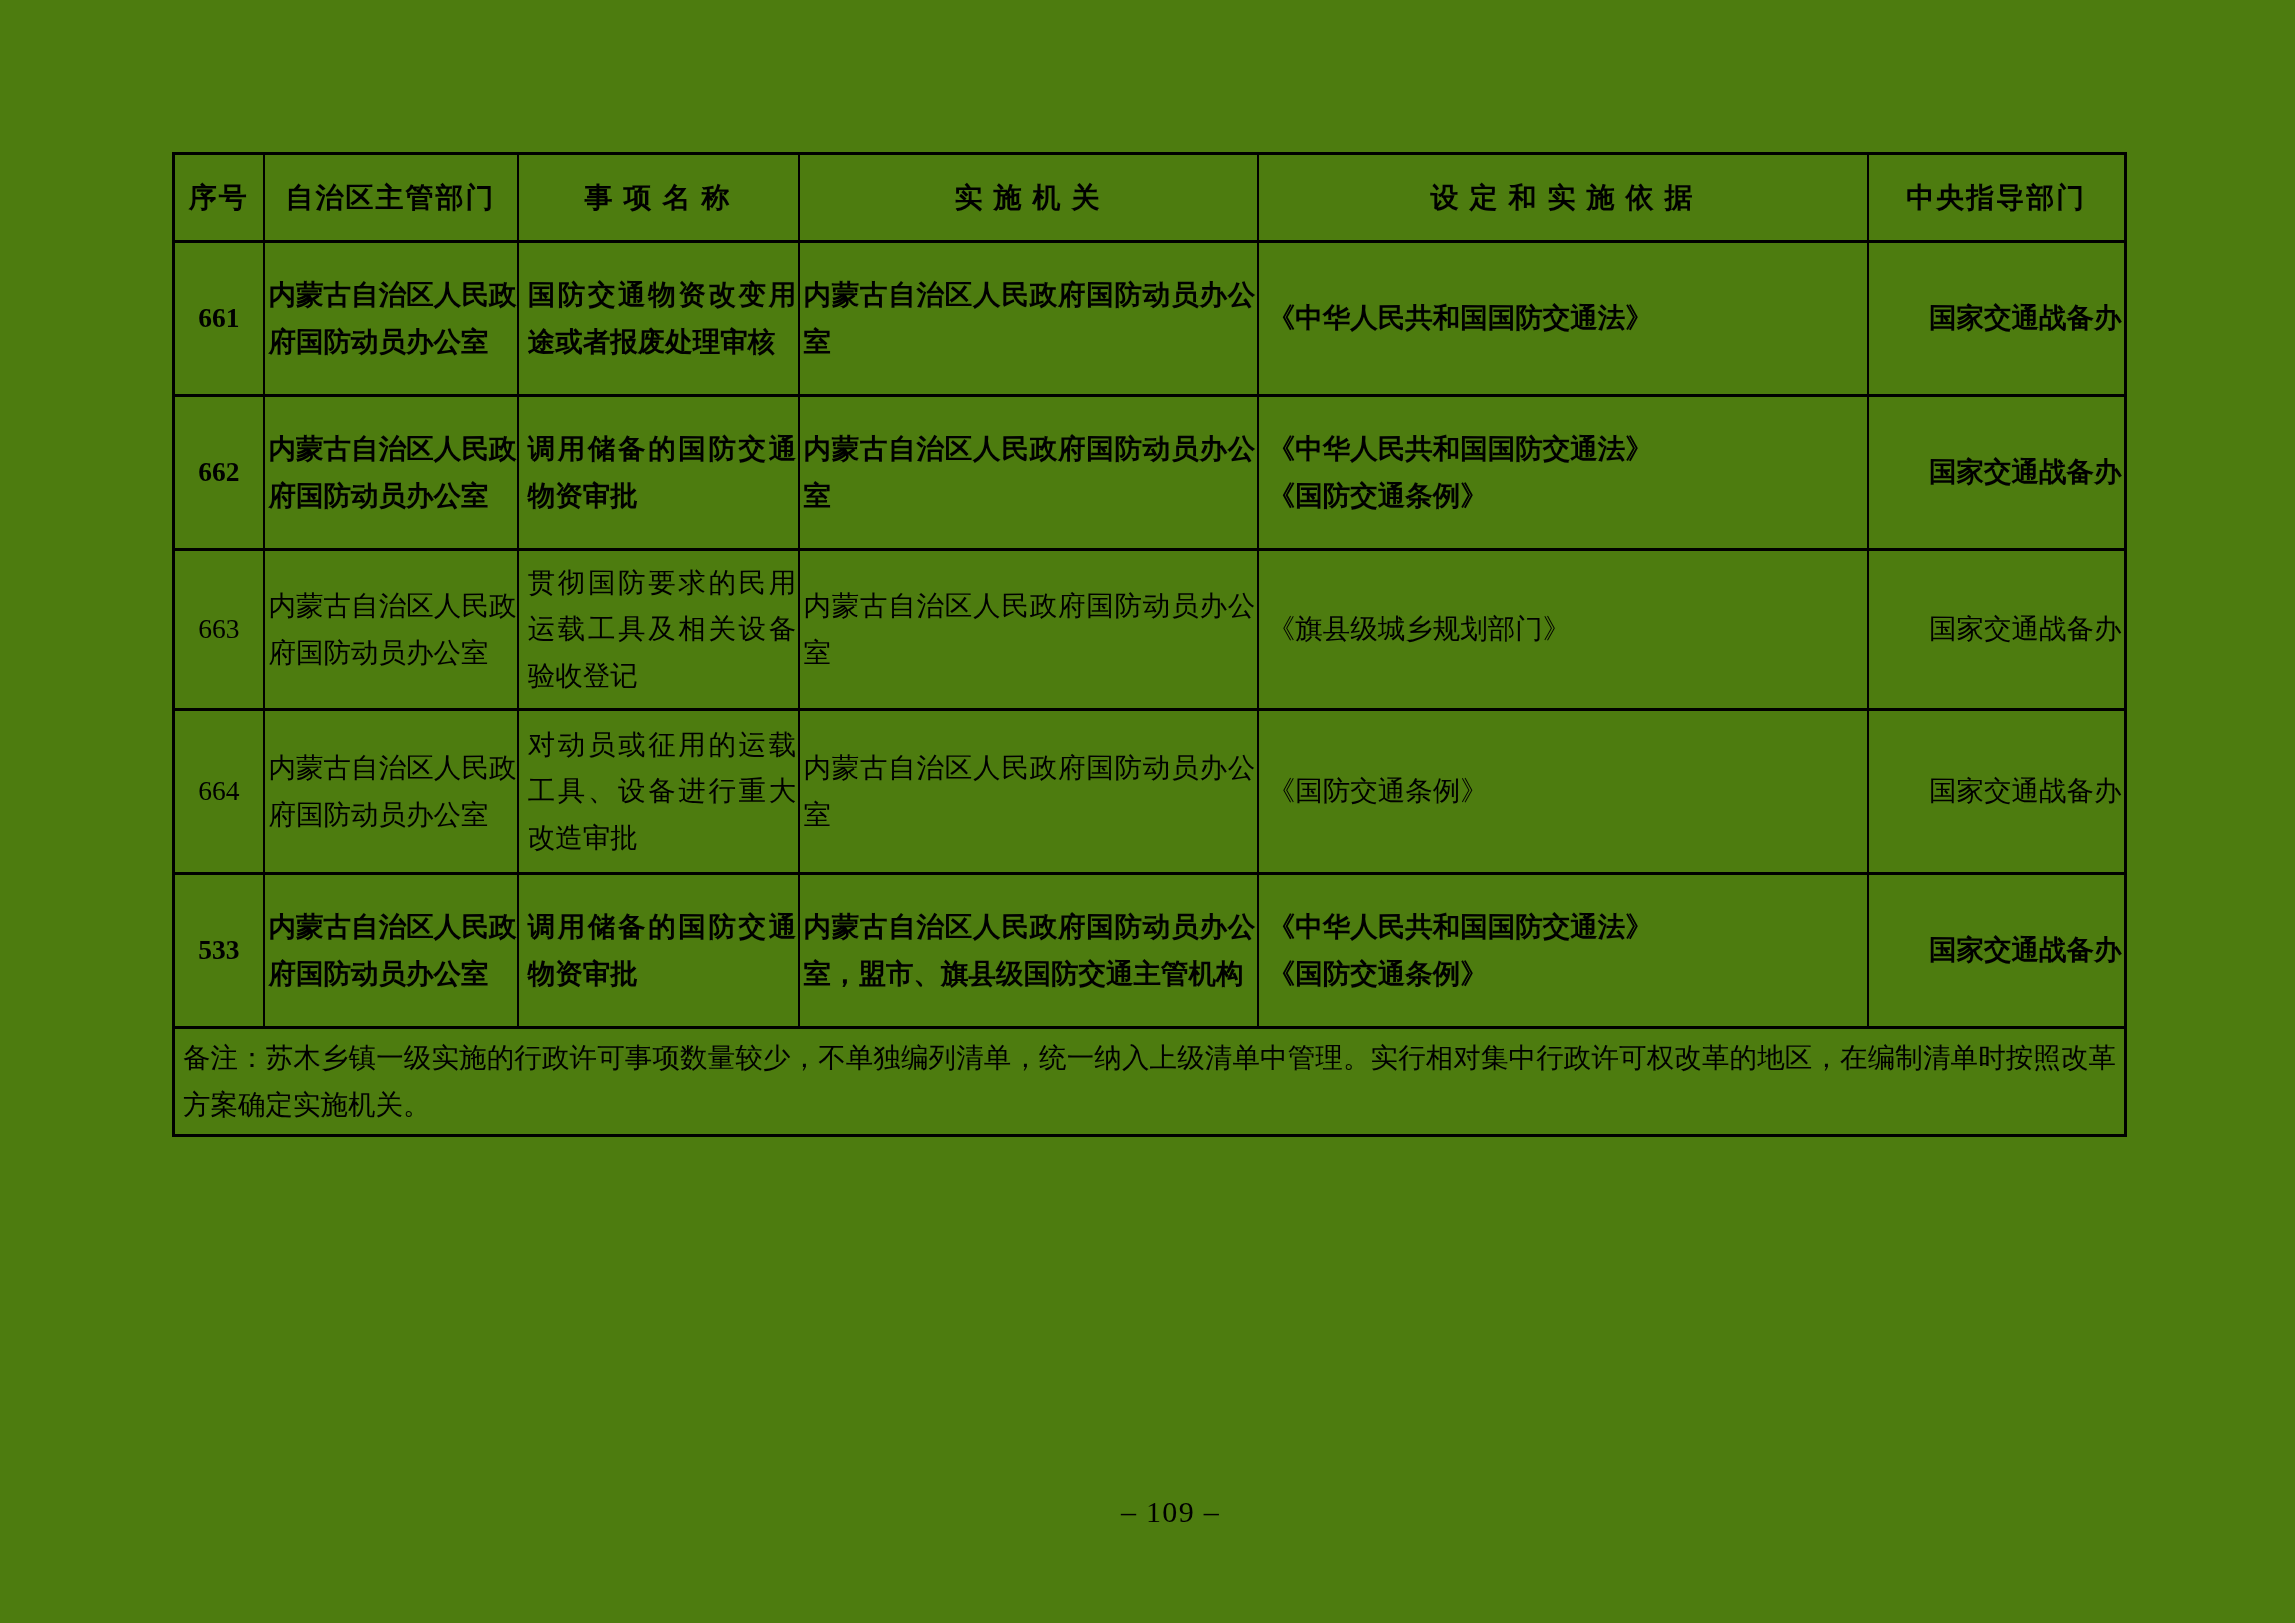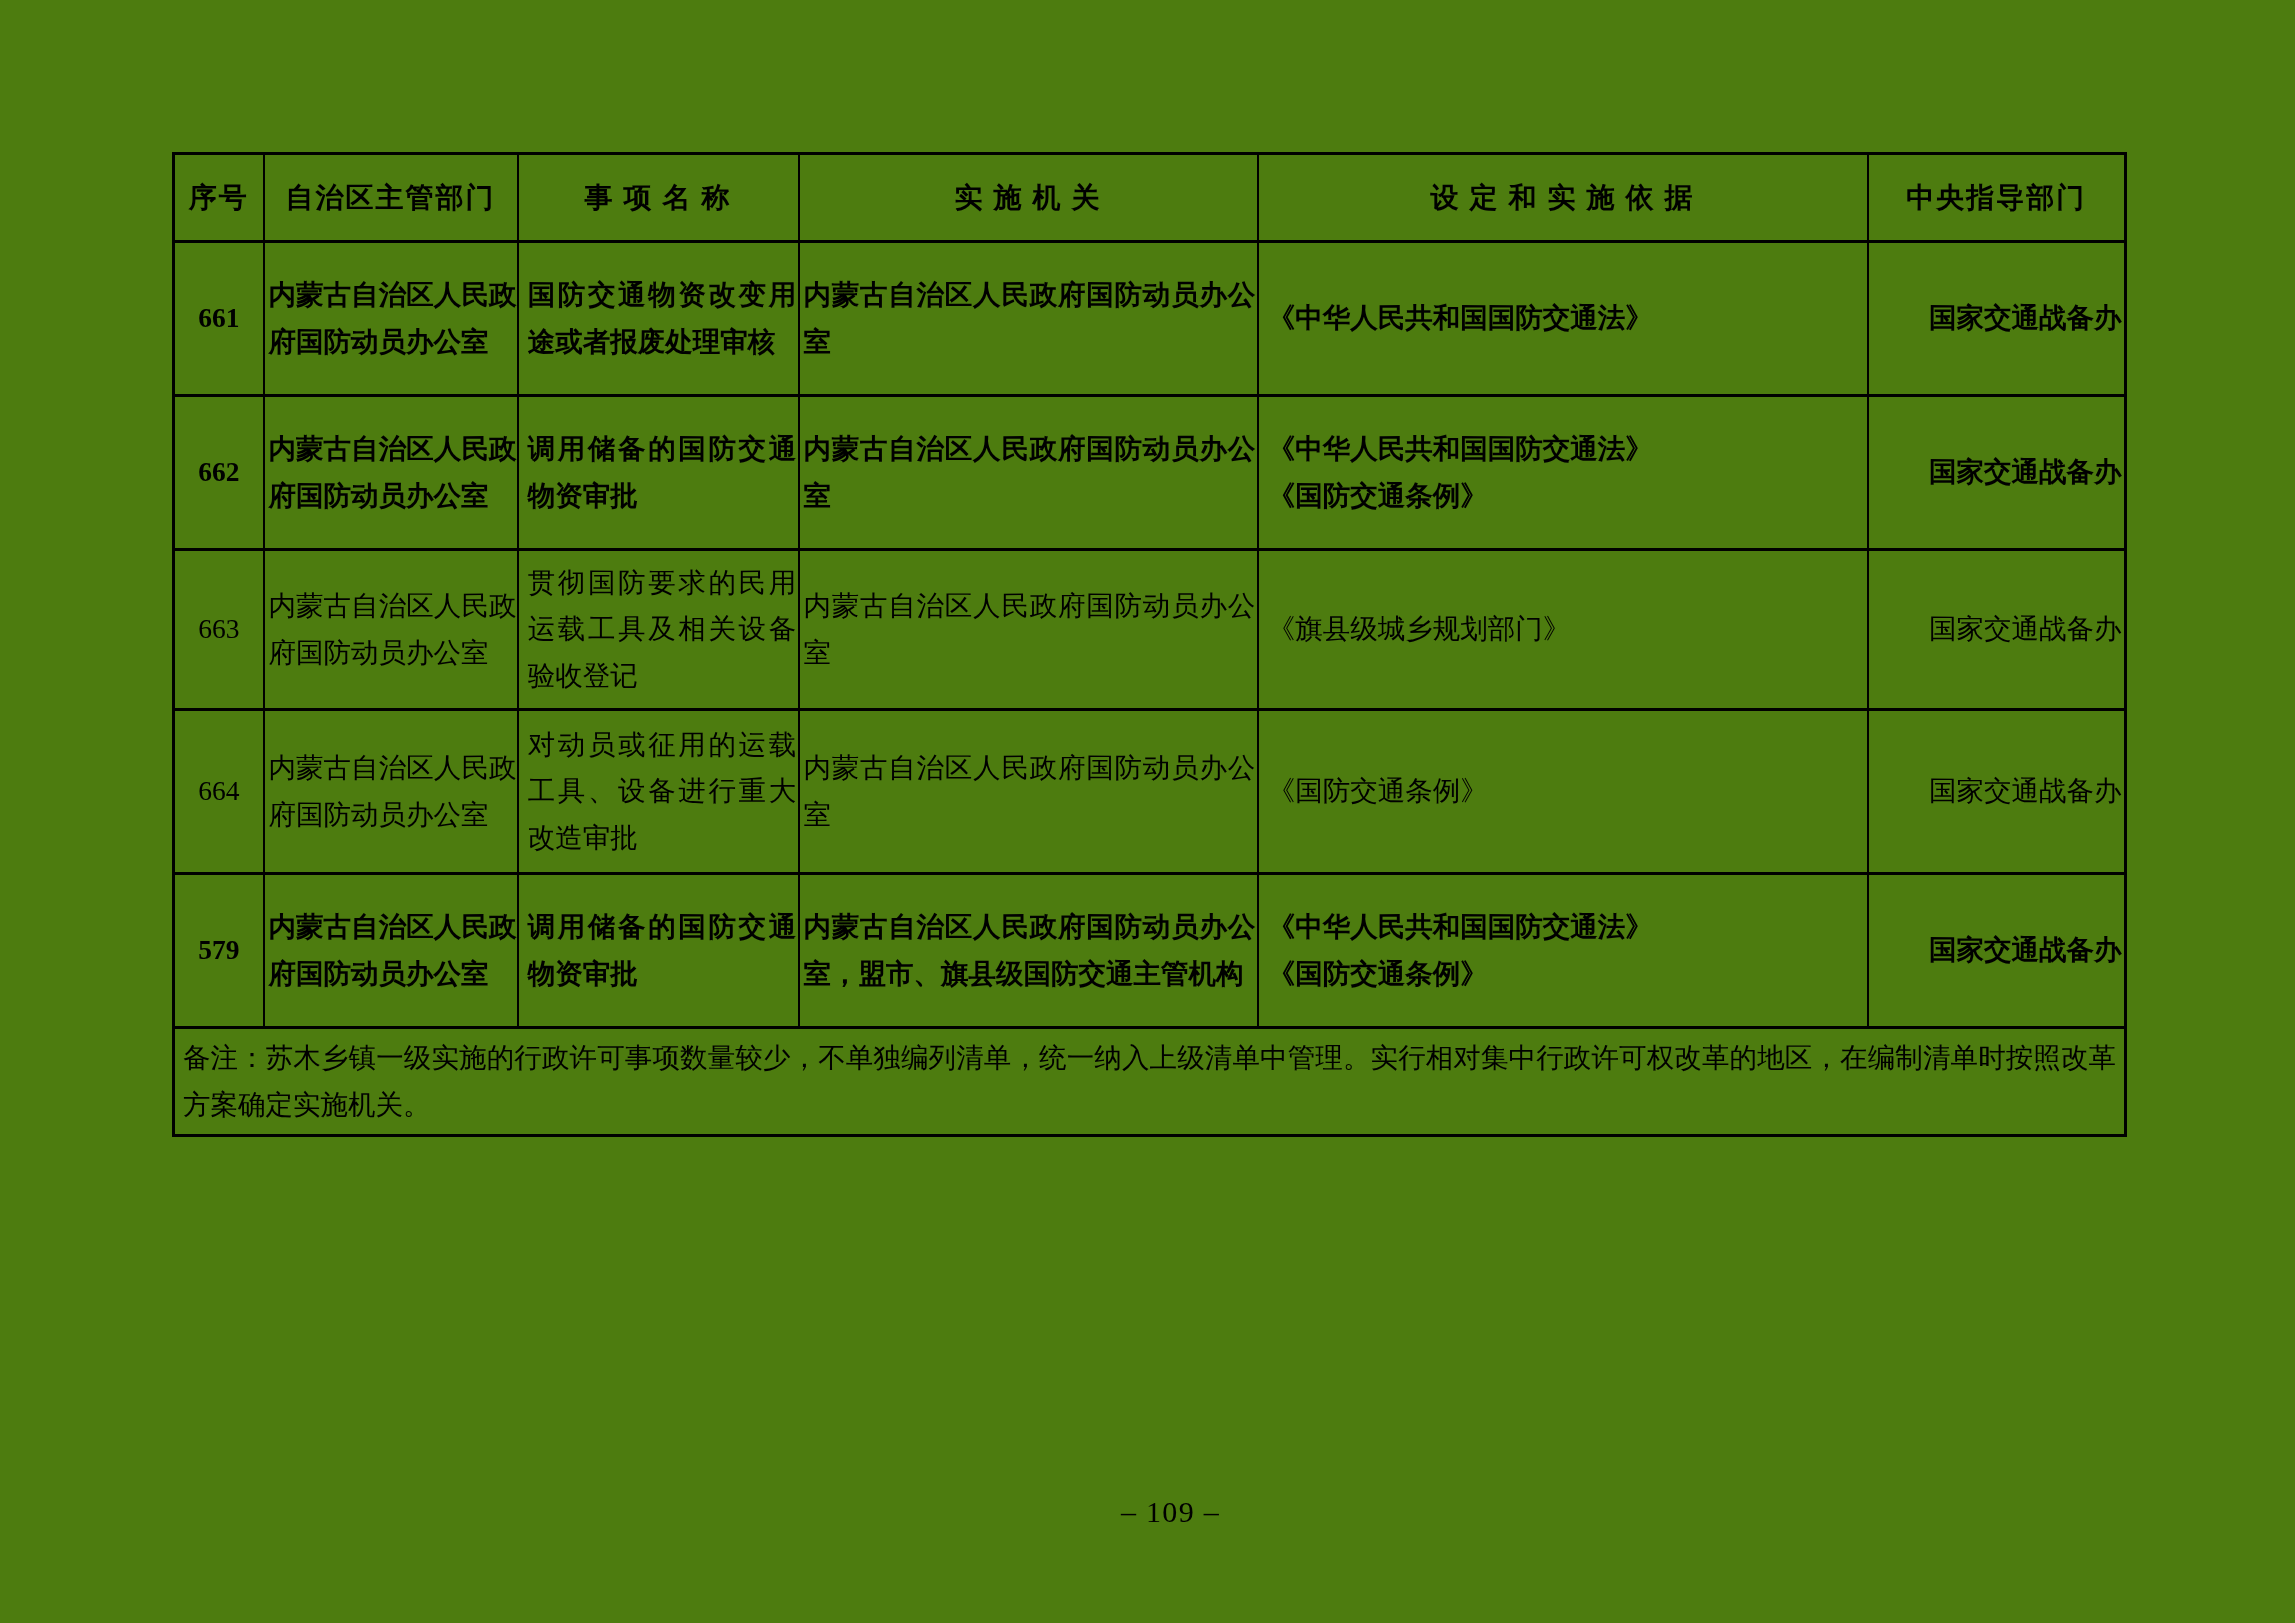--- a/index.html
+++ b/index.html
@@ -134,21 +134,21 @@
       </tr>
       <tr class="h250">
         <td class="col-no">664</td>
         <td class="col-dept">内蒙古自治区人民政府国防动员办公室</td>
         <td class="col-item">对动员或征用的运载工具、设备进行重大改造审批</td>
         <td class="col-agency">内蒙古自治区人民政府国防动员办公室</td>
         <td class="col-basis">《国防交通条例》</td>
         <td class="col-central">国家交通战备办</td>
       </tr>
       <tr class="h235">
-        <td class="col-no">579</td>
+        <td class="col-no">533</td>
         <td class="col-dept">内蒙古自治区人民政府国防动员办公室</td>
         <td class="col-item">调用储备的国防交通物资审批</td>
         <td class="col-agency">内蒙古自治区人民政府国防动员办公室，盟市、旗县级国防交通主管机构</td>
         <td class="col-basis">《中华人民共和国国防交通法》
 《国防交通条例》</td>
         <td class="col-central">国家交通战备办</td>
       </tr>
       <tr class="r-note">
         <td class="note-cell" colspan="6">备注：苏木乡镇一级实施的行政许可事项数量较少，不单独编列清单，统一纳入上级清单中管理。实行相对集中行政许可权改革的地区，在编制清单时按照改革方案确定实施机关。</td>
       </tr>

